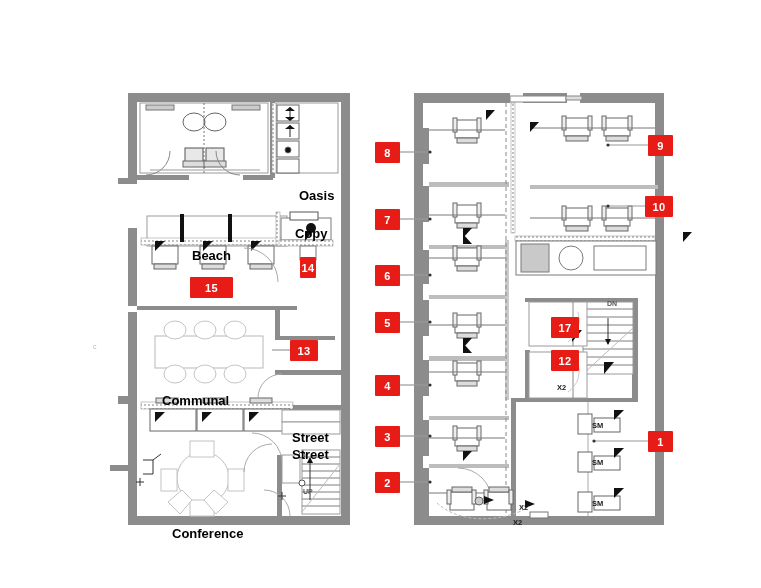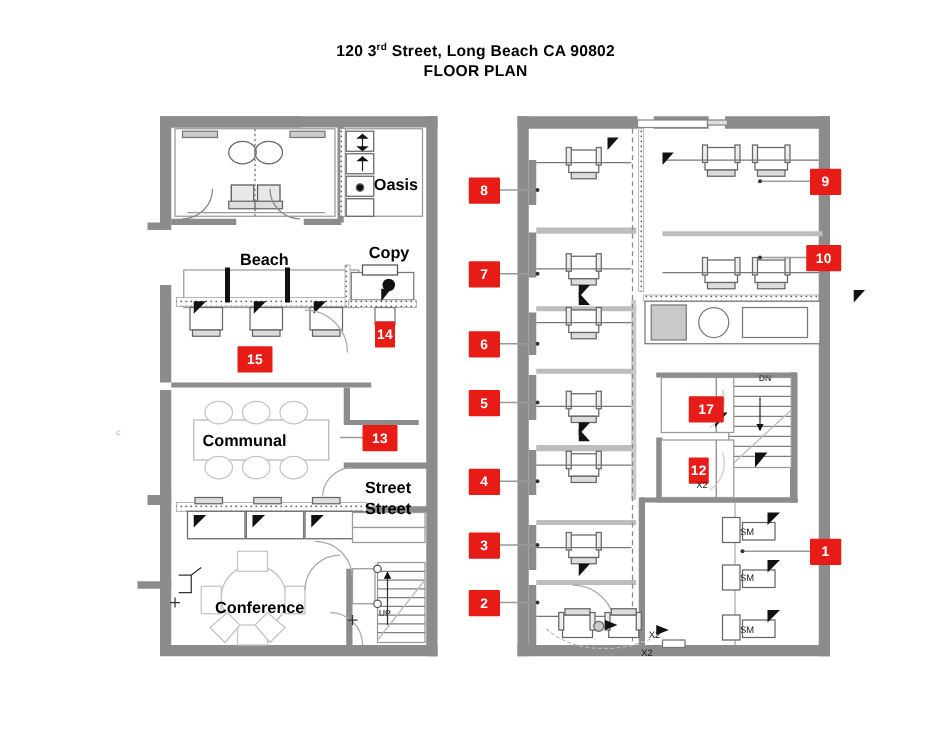--- a/index.html
+++ b/index.html
@@ -11,34 +11,30 @@
   #stage{position:absolute;left:0;top:0;width:761px;height:588px;}
   .title-block{position:absolute;left:0;top:30px;width:761px;text-align:center;}
   .title-line{font-size:12.5px;font-weight:bold;color:#000;letter-spacing:.2px;line-height:16px;}
   .title-line sup{font-size:8px;vertical-align:super;}
   svg{position:absolute;left:0;top:0;}
   .badge{
     position:absolute;background:#e81c17;color:#fff;font-weight:bold;
     font-size:11px;display:flex;align-items:center;justify-content:center;
     width:25px;height:21px;border-radius:1px;letter-spacing:.3px;
   }
-  .rm-label{position:absolute;color:#000;font-weight:bold;font-size:13px;white-space:nowrap;}
+  .rm-label{position:absolute;color:#000;font-weight:bold;font-size:13px;white-space:nowrap;margin-top:48px;}
   .tiny{position:absolute;font-size:7px;color:#555;font-weight:bold;}
-  .tiny-sm{position:absolute;font-size:7.5px;color:#1a1a1a;font-weight:normal;}
+  .tiny-sm{position:absolute;font-size:7.5px;color:#1a1a1a;font-weight:bold;}
   .faint{position:absolute;font-size:7px;color:#b9b9b9;}
 </style>
 </head>
 <body>
 
 <div id="stage">
 
-  <div class="title-block">
-    <div class="title-line"><span>120 3</span><sup>rd</sup><span> Street, Long Beach CA 90802</span></div>
-    <div class="title-line">FLOOR PLAN</div>
-  </div>
 
   <svg width="761" height="588" viewBox="0 0 761 588">
     <defs>
       <pattern id="hatch" width="4" height="4" patternUnits="userSpaceOnUse">
         <rect width="4" height="4" fill="#ffffff"></rect>
         <circle cx="1" cy="1" r="0.7" fill="#555"></circle>
       </pattern>
       <marker id="arrhead" markerWidth="6" markerHeight="6" refX="5" refY="3" orient="auto">
         <path d="M0,0 L6,3 L0,6 z" fill="#111"></path>
       </marker>
@@ -411,28 +407,28 @@
   <div class="badge" style="left:375px;top:472px">2</div>
   <div class="badge" style="left:375px;top:426px">3</div>
   <div class="badge" style="left:375px;top:375px">4</div>
   <div class="badge" style="left:375px;top:312px">5</div>
   <div class="badge" style="left:375px;top:265px">6</div>
   <div class="badge" style="left:375px;top:209px">7</div>
   <div class="badge" style="left:375px;top:142px">8</div>
   <div class="badge" style="left:648px;top:135px">9</div>
   <div class="badge" style="left:645px;top:196px;width:28px">10</div>
   <div class="badge" style="left:551px;top:317px;width:28px">17</div>
-  <div class="badge" style="left:551px;top:366px;width:16px">12</div>
+  <div class="badge" style="left:551px;top:350px;width:28px">12</div>
   <div class="badge" style="left:290px;top:340px;width:28px">13</div>
   <div class="badge" style="left:300px;top:257px;width:16px">14</div>
-  <div class="badge" style="left:190px;top:277px;width:28px">15</div>
+  <div class="badge" style="left:190px;top:277px;width:43px">15</div>
 
   <div class="rm-label" style="left:299px;top:140px">Oasis</div>
   <div class="rm-label" style="left:192px;top:200px">Beach</div>
-  <div class="rm-label" style="left:295px;top:194px">Copy</div>
+  <div class="rm-label" style="left:295px;top:178px">Copy</div>
   <div class="rm-label" style="left:162px;top:345px">Communal</div>
   <div class="rm-label" style="left:172px;top:478px">Conference</div>
   <div class="rm-label" style="left:292px;top:382px">Street</div>
   <div class="rm-label" style="left:292px;top:399px">Street</div>
 
   <div class="tiny" style="left:303px;top:488px">UP</div>
   <div class="tiny" style="left:607px;top:300px">DN</div>
   <div class="tiny-sm" style="left:519px;top:503px">X2</div>
   <div class="tiny-sm" style="left:513px;top:518px">X2</div>
   <div class="tiny-sm" style="left:557px;top:383px">X2</div>

